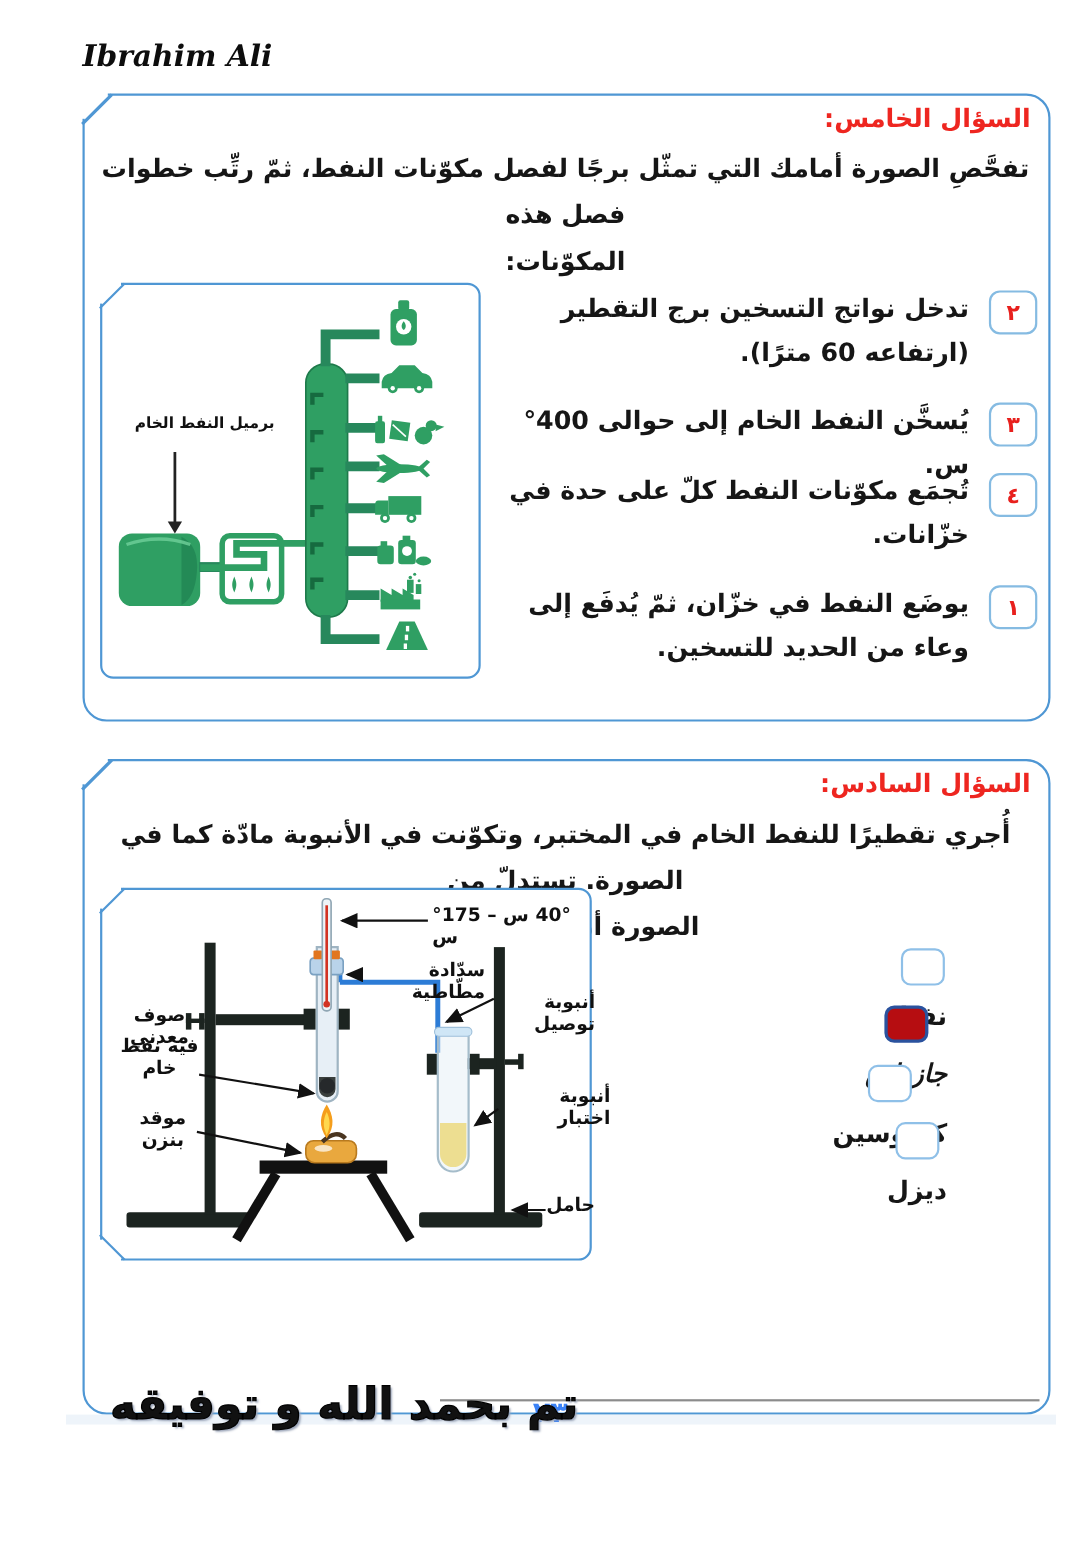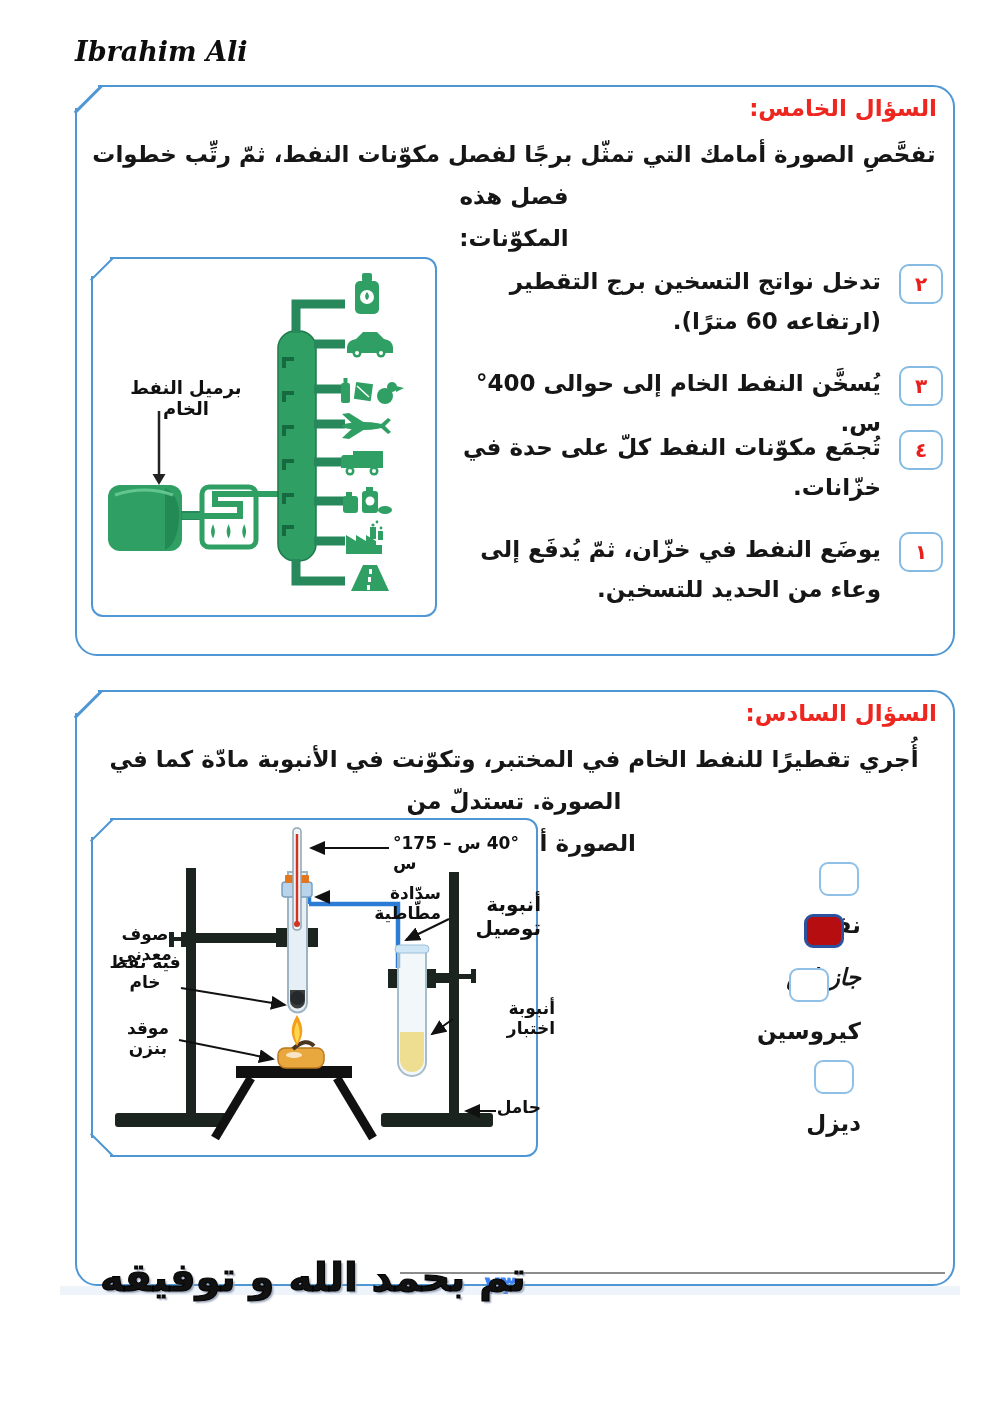--- a/index.html
+++ b/index.html
@@ -187,36 +187,36 @@
               <rect x="25" y="12" width="3" height="5" fill="#fff"></rect>
             <rect x="24" y="20" width="3" height="5" fill="#fff"></rect>
           </g>
         </g>
 
         <g>
           <line x1="66" y1="152" x2="66" y2="216" stroke="#222" stroke-width="2.5"></line>
           <path d="M66,226 l-6.5,-11 h13 z" fill="#222"></path>
         </g>
       </svg>
-      <div class="dlabel" style="left:18px;top:118px;width:150px;font-size:18px;text-align:center;">برميل النفط الخام</div>
+      <div class="dlabel" style="left:18px;top:118px;width:150px;font-size:14px;text-align:center;">برميل النفط الخام</div>
     </div>
   </div>
 
   <div class="qbox" style="left:75px;top:690px;width:876px;height:592px;">
     <span class="cut tl"></span>
     <span class="cutline tl"></span>
 
     <div class="qtitle">السؤال السادس:</div>
 
     <div class="intro">
       <span>أُجري تقطيرًا للنفط الخام في المختبر، وتكوّنت في الأنبوبة مادّة كما في الصورة. تستدلّ من</span>
       <span class="l2 ind2">الصورة أنّ المادّة المتكوّنة:</span>
     </div>
 
-    <div class="dbox" style="left:14px;top:115px;width:443px;height:335px;margin-top:11px;">
+    <div class="dbox" style="left:14px;top:115px;width:443px;height:335px;">
       <span class="cut tl" style="width:20px;height:20px;"></span>
       <span class="cutline tl" style="width:32px;height:2px;top:9px;left:-7px;"></span>
       <span class="cut bl" style="width:20px;height:20px;"></span>
       <span class="cutline bl" style="width:32px;height:2px;bottom:9px;left:-7px;"></span>
 
       <svg width="443" height="335" viewBox="0 0 443 335">
         <defs>
           <marker id="ah" markerWidth="9" markerHeight="8" refX="7" refY="3.5" orient="auto">
             <path d="M0,0 L8,3.5 L0,7 z" fill="#111"></path>
           </marker>
@@ -292,42 +292,42 @@
           <line x1="356" y1="99" x2="313" y2="120" marker-end="url(#ah)"></line>
           <line x1="88" y1="168" x2="192" y2="185" marker-end="url(#ah)"></line>
           <line x1="86" y1="220" x2="180" y2="239" marker-end="url(#ah)"></line>
           <line x1="360" y1="199" x2="339" y2="214" marker-end="url(#ah)"></line>
           <line x1="403" y1="291" x2="373" y2="291" marker-end="url(#ah)"></line>
         </g>
       </svg>
 
       <div class="dlabel" style="left:300px;top:13px;width:142px;font-size:17px;text-align:left;">40° س – 175° س</div>
       <div class="dlabel" style="left:236px;top:63px;width:112px;font-size:17px;">سدّادة مطّاطية</div>
-      <div class="dlabel" style="left:348px;top:72px;width:100px;font-size:20px;">أنبوبة توصيل</div>
+      <div class="dlabel" style="left:348px;top:92px;width:100px;font-size:17px;">أنبوبة توصيل</div>
       <div class="dlabel" style="left:6px;top:104px;width:92px;font-size:17px;text-align:center;">صوف معدني</div>
       <div class="dlabel" style="left:6px;top:132px;width:92px;font-size:17px;text-align:center;">فيه نفط خام</div>
       <div class="dlabel" style="left:18px;top:198px;width:74px;font-size:17px;text-align:center;">موقد بنزن</div>
       <div class="dlabel" style="left:356px;top:178px;width:90px;font-size:17px;padding-left:16px;">أنبوبة اختبار</div>
       <div class="dlabel" style="left:404px;top:277px;width:44px;font-size:17px;">حامل</div>
     </div>
 
     <div>
       <div class="optrow" style="top:170px;right:92px;">
         <div class="chk"></div>
         <div class="optlabel">نفثا</div>
       </div>
       <div class="optrow" style="top:222px;right:92px;font-style:italic;">
         <div class="chk checked"></div>
         <div class="optlabel">جازولين</div>
       </div>
       <div class="optrow" style="top:276px;right:92px;">
         <div class="chk"></div>
         <div class="optlabel">كيروسين</div>
       </div>
-      <div class="optrow" style="top:328px;right:92px;margin-top:40px;">
+      <div class="optrow" style="top:328px;right:92px;">
         <div class="chk"></div>
         <div class="optlabel">ديزل</div>
       </div>
     </div>
   </div>
 
   <div class="grayline"></div>
   <div class="shadowband"></div>
   <div class="footnote">تم بحمد الله و توفيقه</div>
   <div class="pagenum">٢٣</div>

